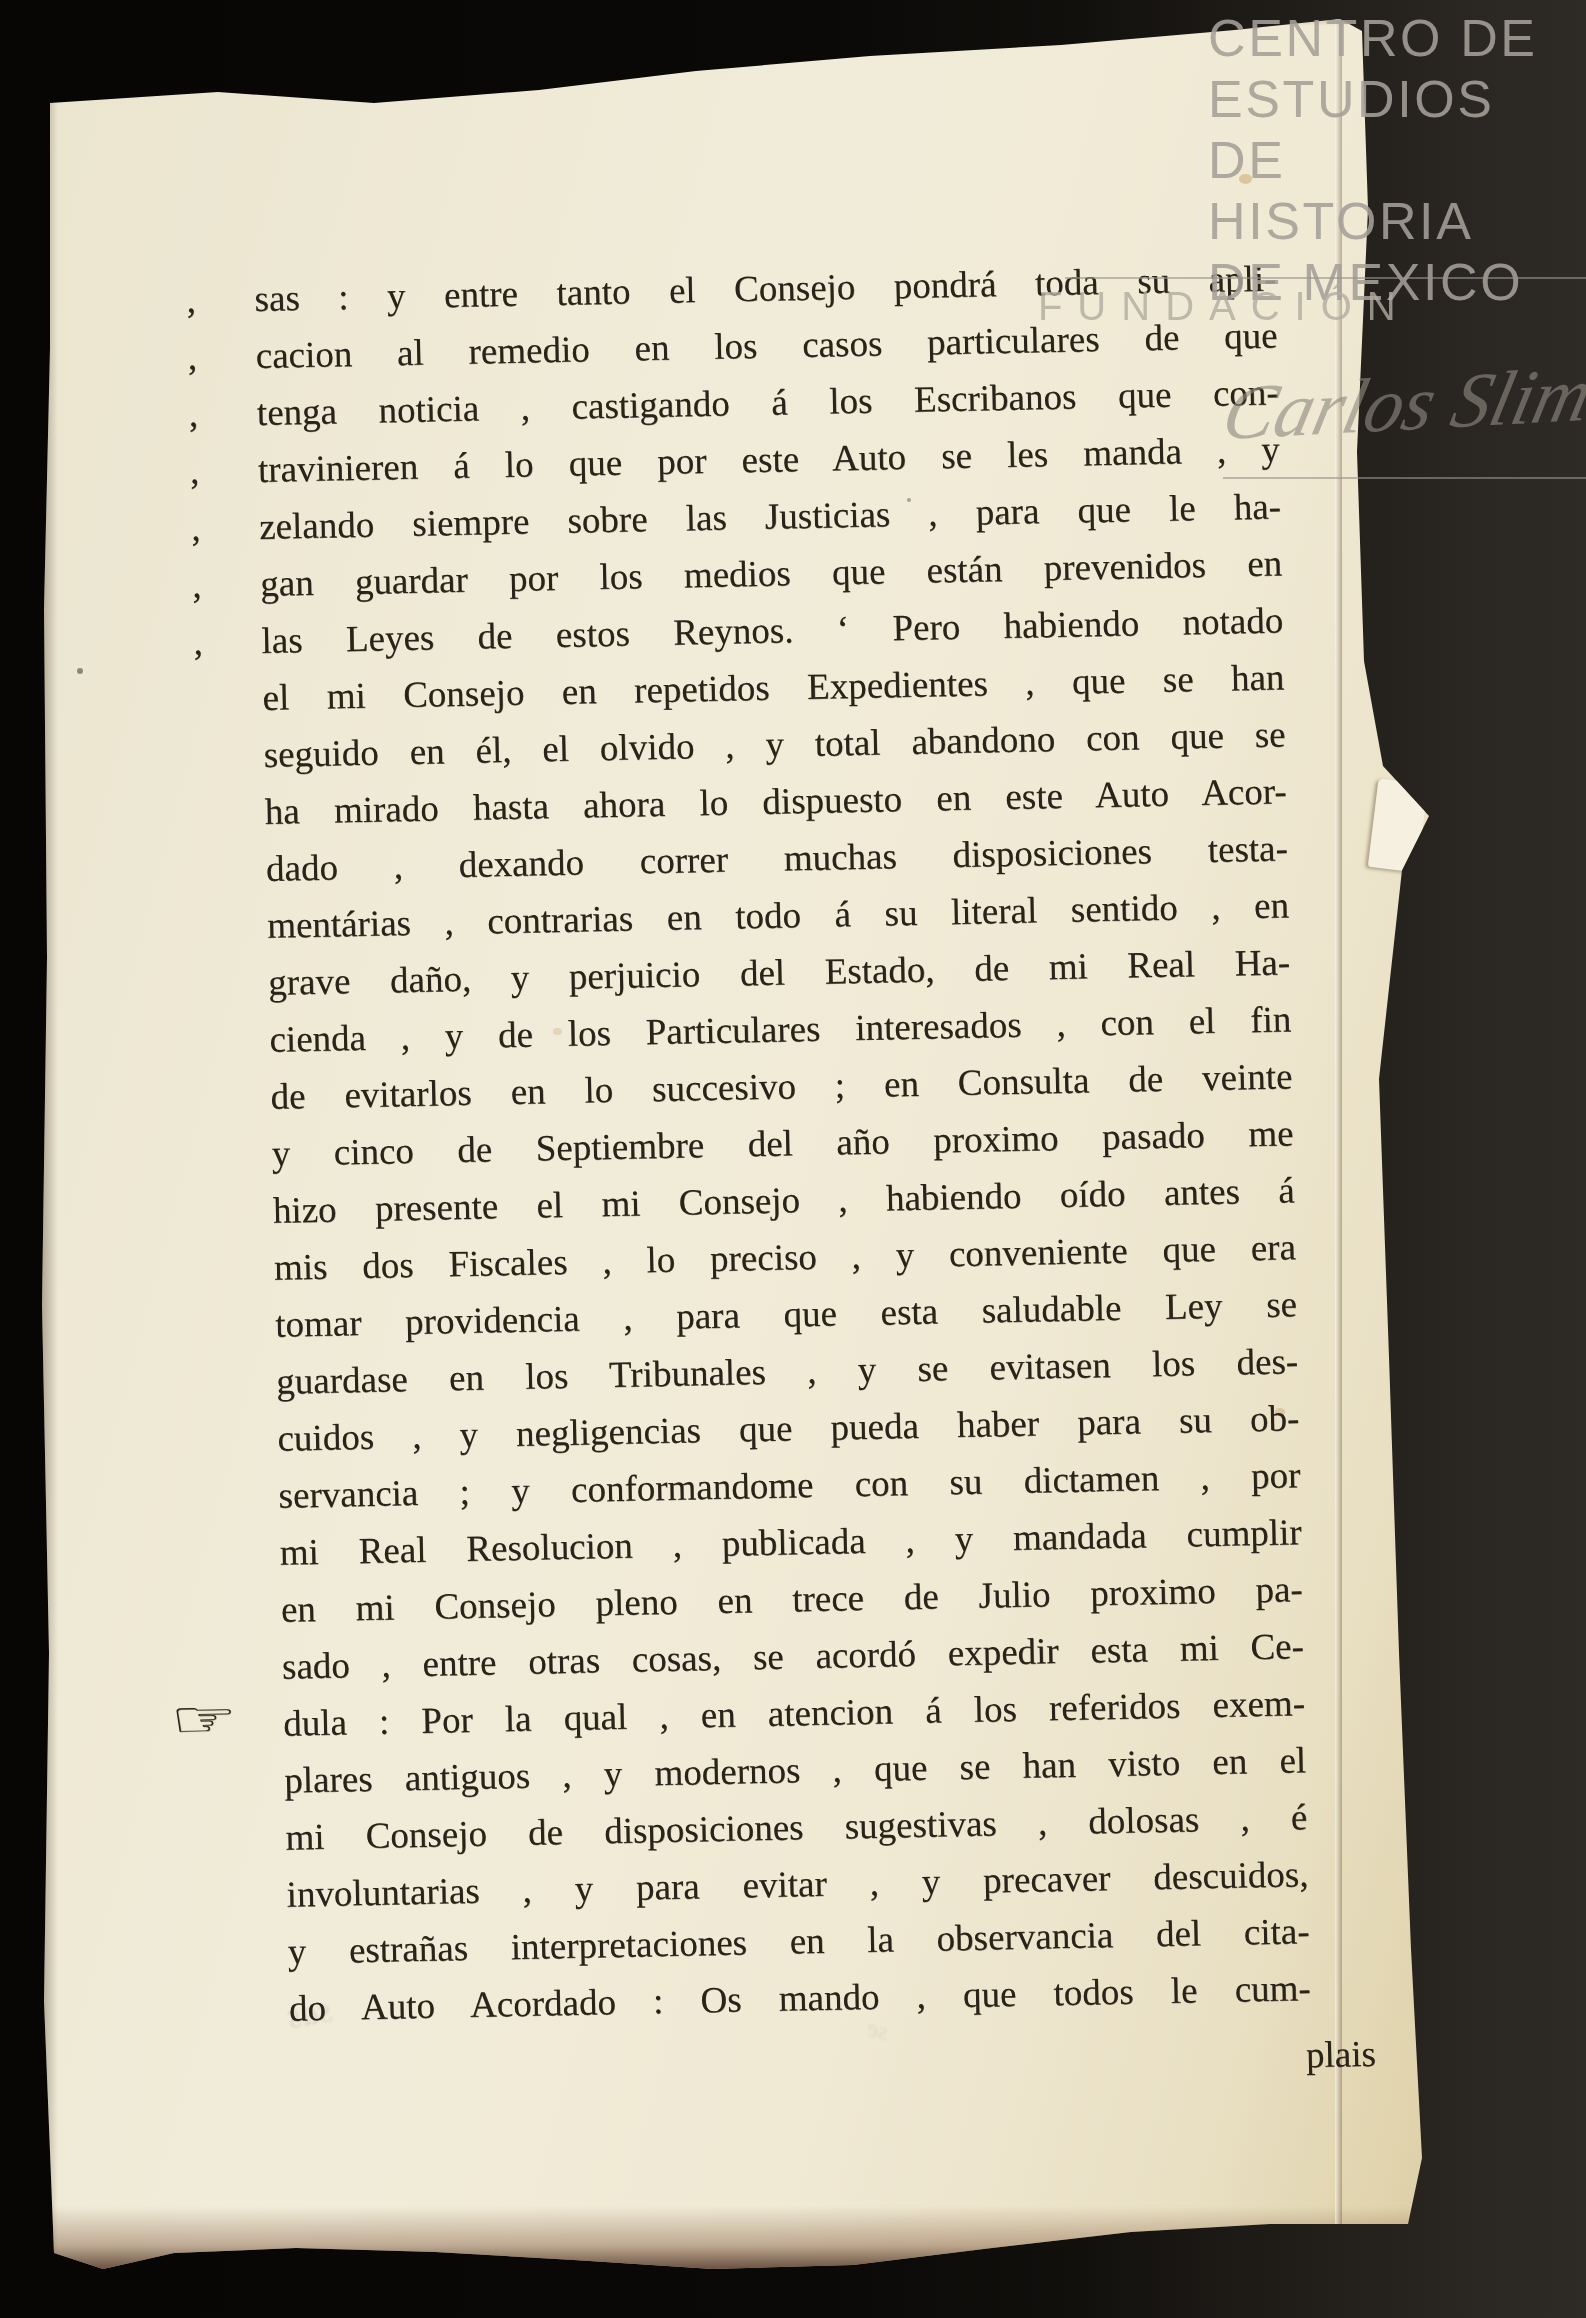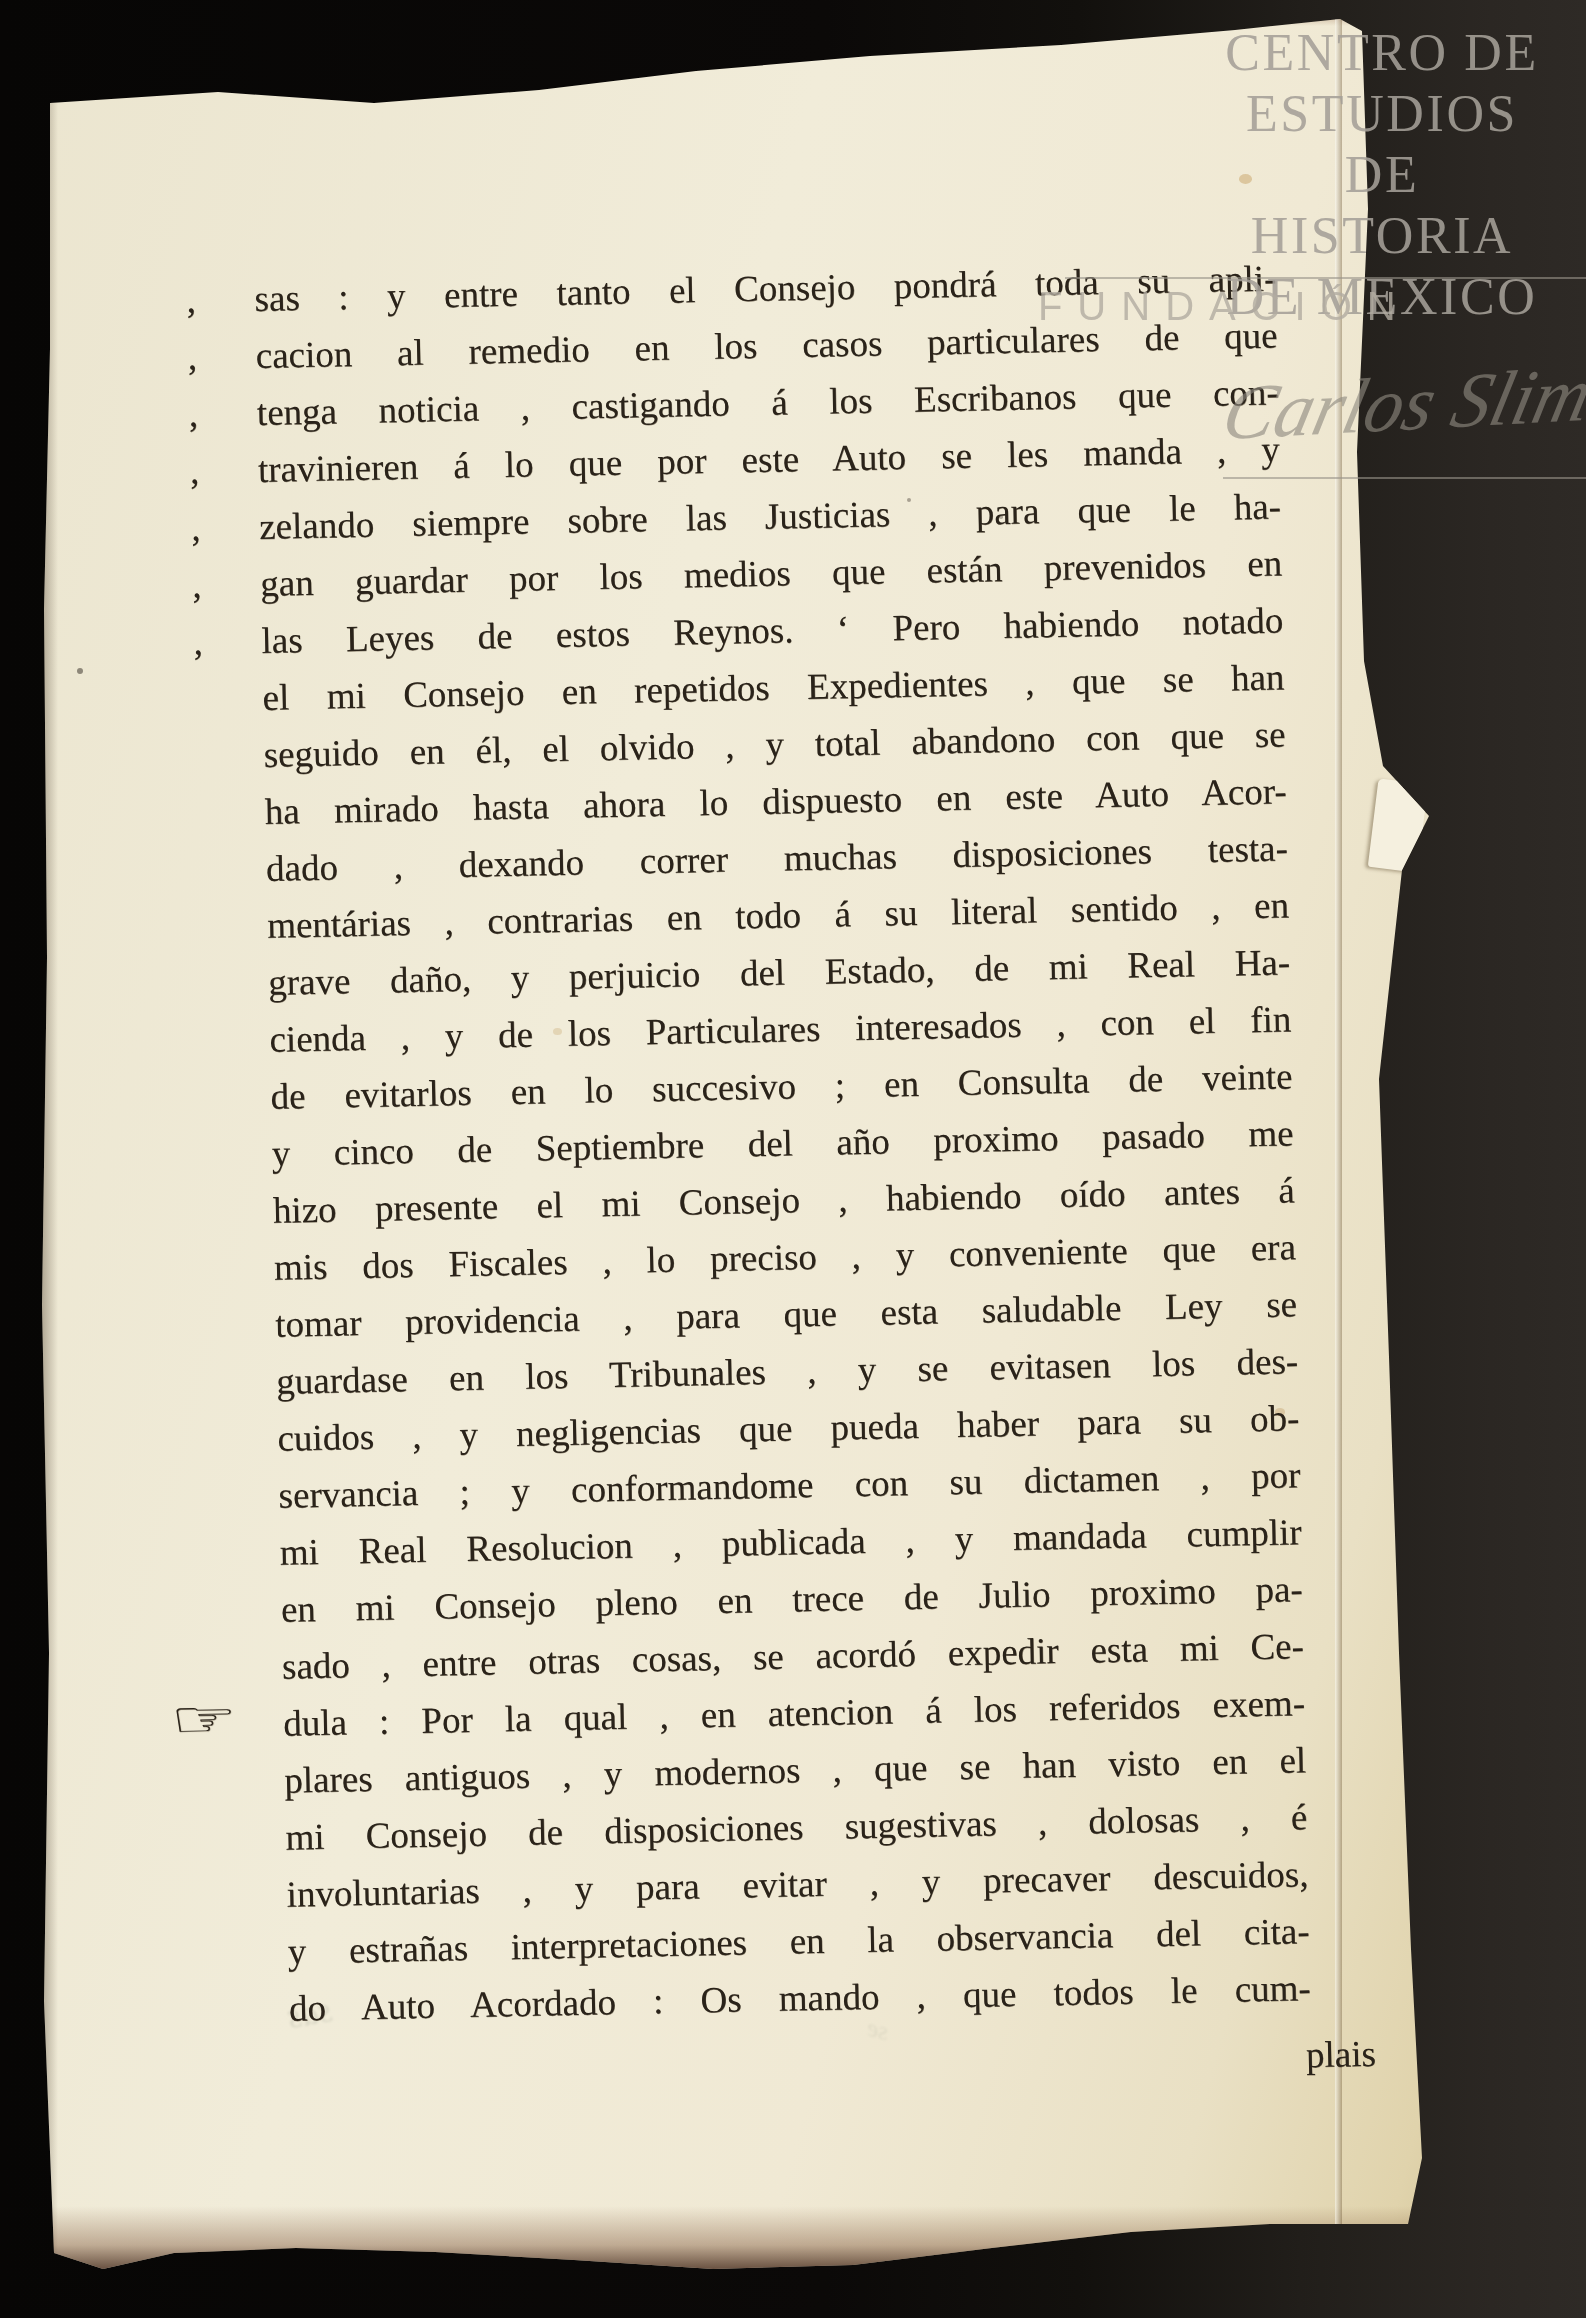--- a/index.html
+++ b/index.html
@@ -50,23 +50,23 @@
     text-shadow:0.3px 0.5px 0.6px rgba(58,45,28,.55);
   }
   .line{position:relative;text-align:justify;text-align-last:justify;}
   .line-text{display:inline;}
   .hang-comma{position:absolute;left:-68px;top:0;}
   .manicule{position:absolute;left:-113px;top:-5.2px;font-family:"DejaVu Sans",sans-serif;
     font-size:50px;transform:scaleX(1.5);transform-origin:0 50%;color:#2a231a;}
   .catchword{position:absolute;left:1016px;top:1777px;width:174px;text-align:left;}
   
   .wm-institution{
-    position:absolute;right:30px;top:22px;width:348px;text-align:center;
+    position:absolute;right:30px;top:8px;width:348px;
     color:#a5a098;font-size:52px;line-height:61px;letter-spacing:2.6px;
-    font-family:Liberation Serif, serif;opacity:.88;
+    font-family:Liberation Sans, sans-serif;opacity:.88;
   }
   .wm-rule{position:absolute;height:1.7px;background:rgba(152,147,137,.6);}
   .wm-rule-top{left:1065px;top:277px;width:521px;}
   .wm-rule-bottom{left:1223px;top:477px;width:363px;}
   .wm-foundation{
     position:absolute;right:5.2px;top:284px;width:713px;text-align:center;
     font-family:"Liberation Sans",sans-serif;font-size:40px;letter-spacing:15px;
     color:#b2aca1;opacity:.8;
   }
   .wm-signature{

